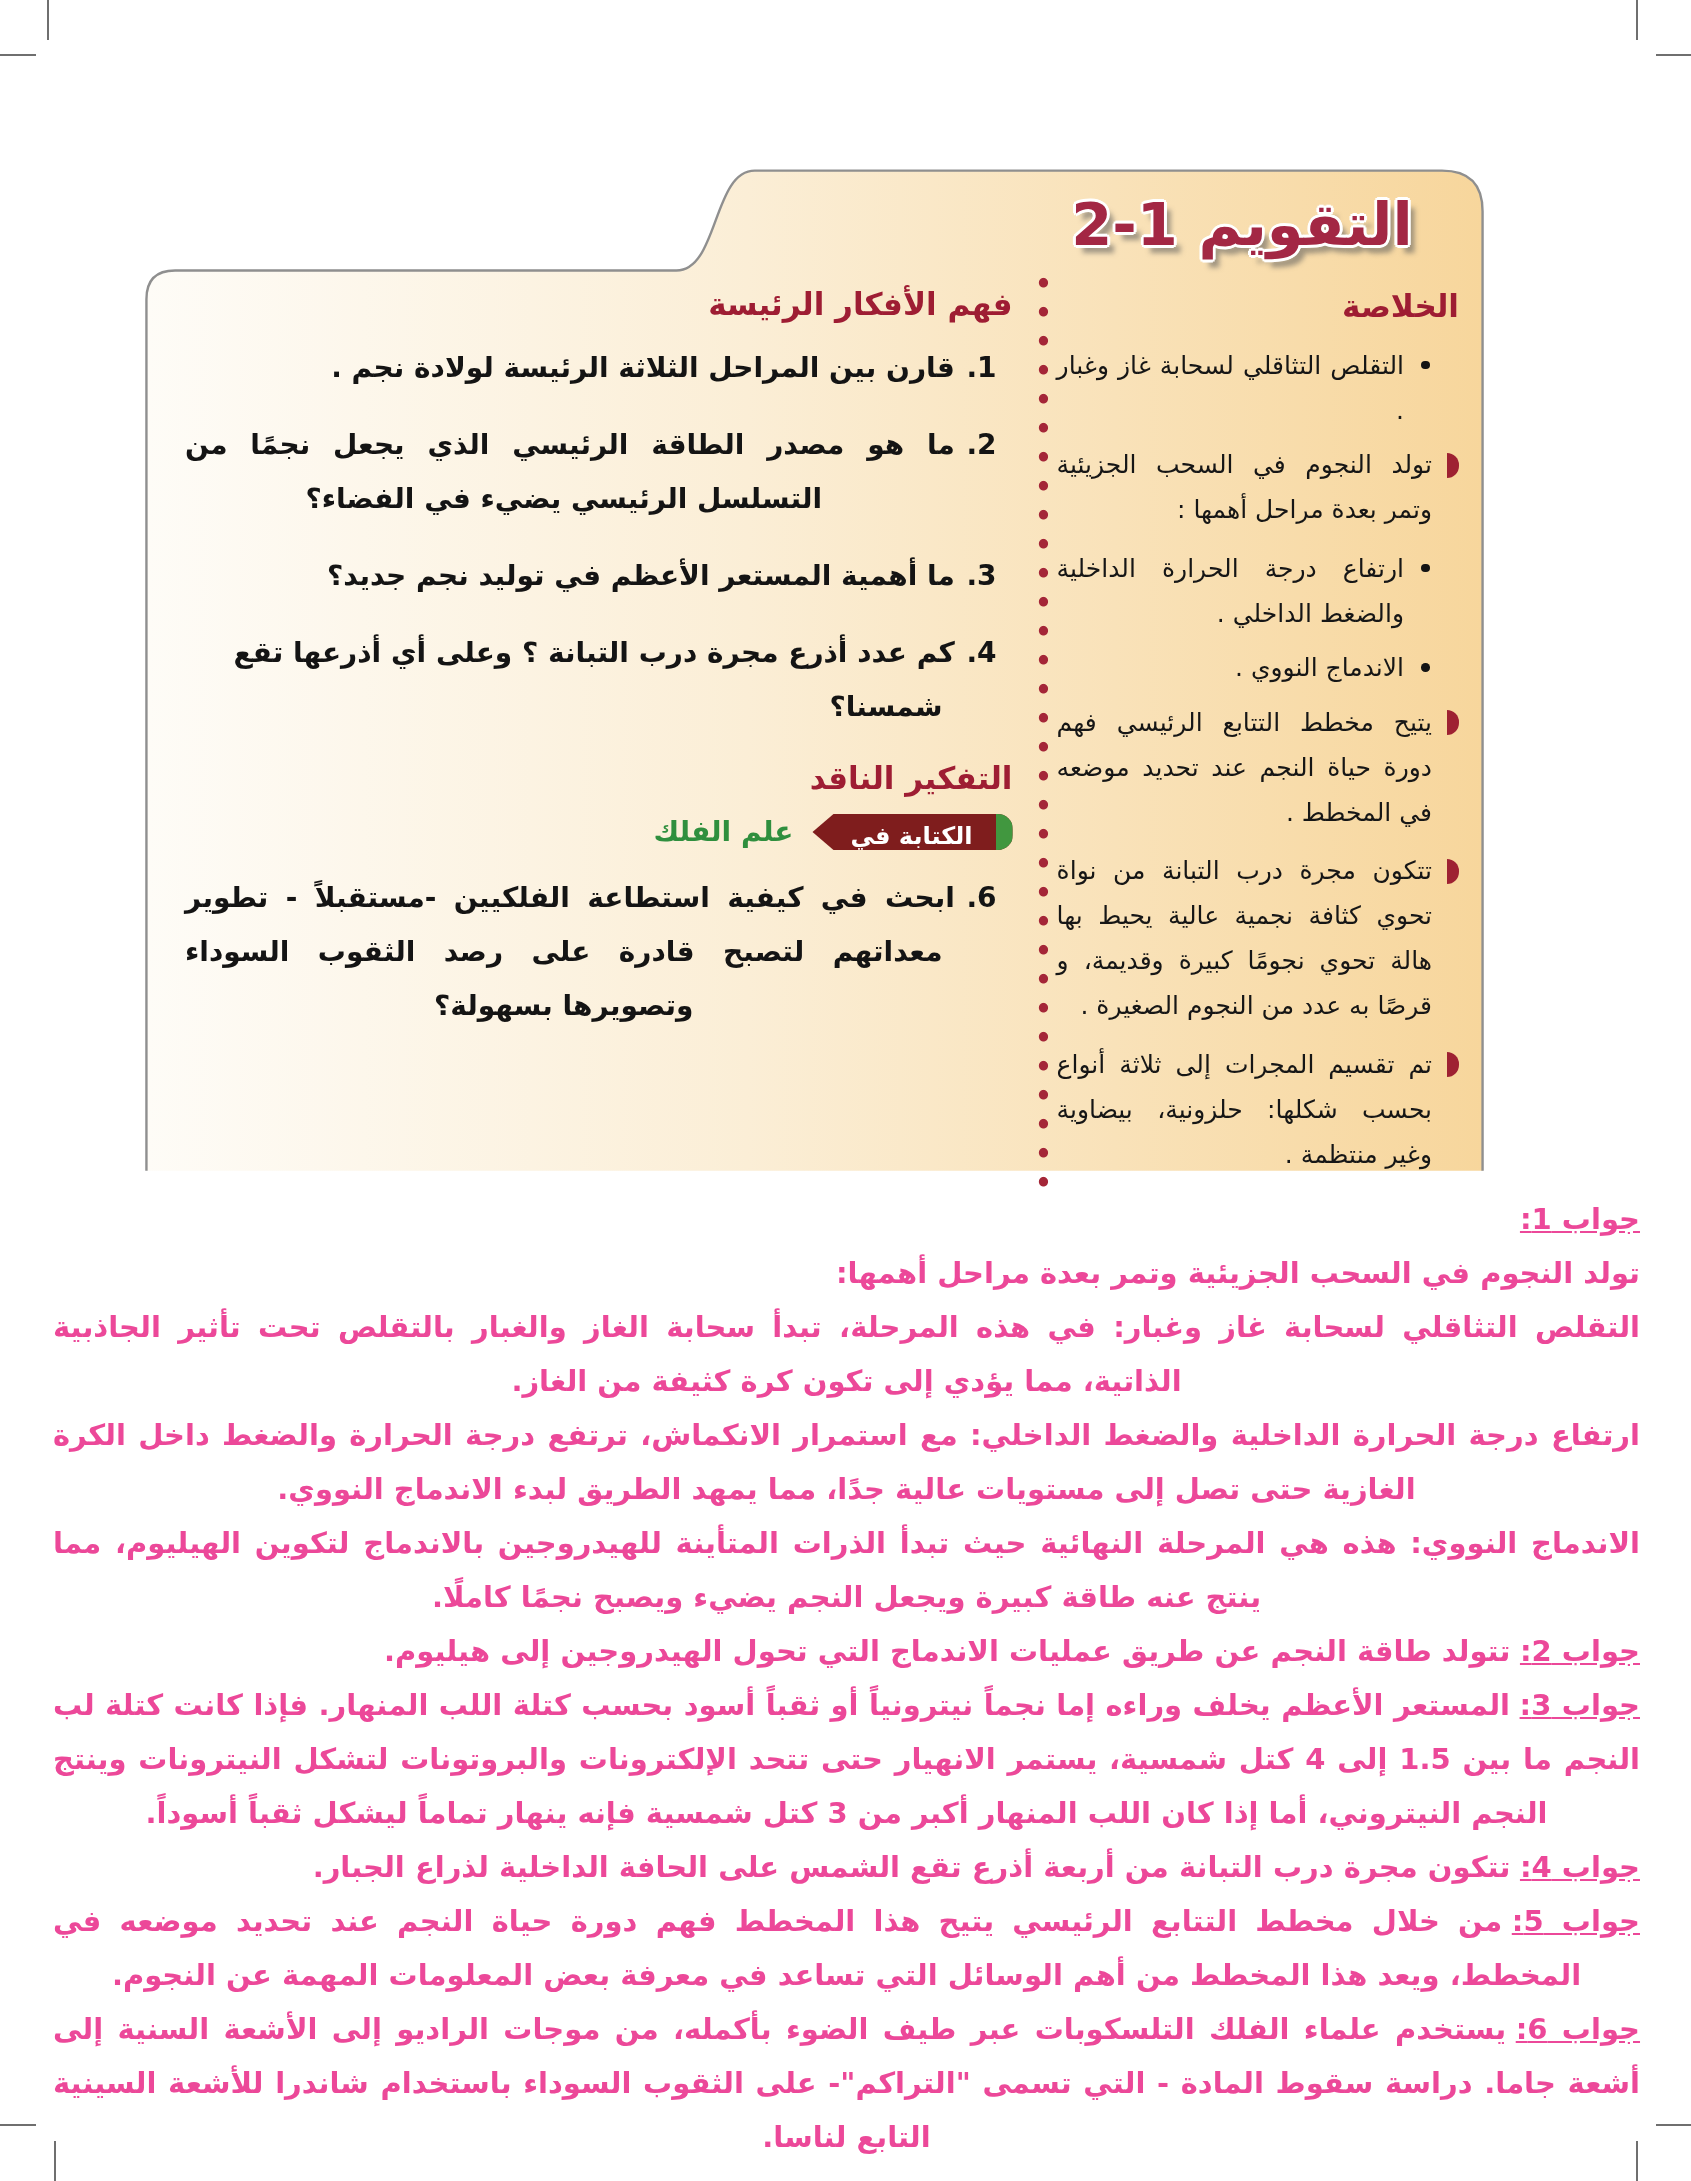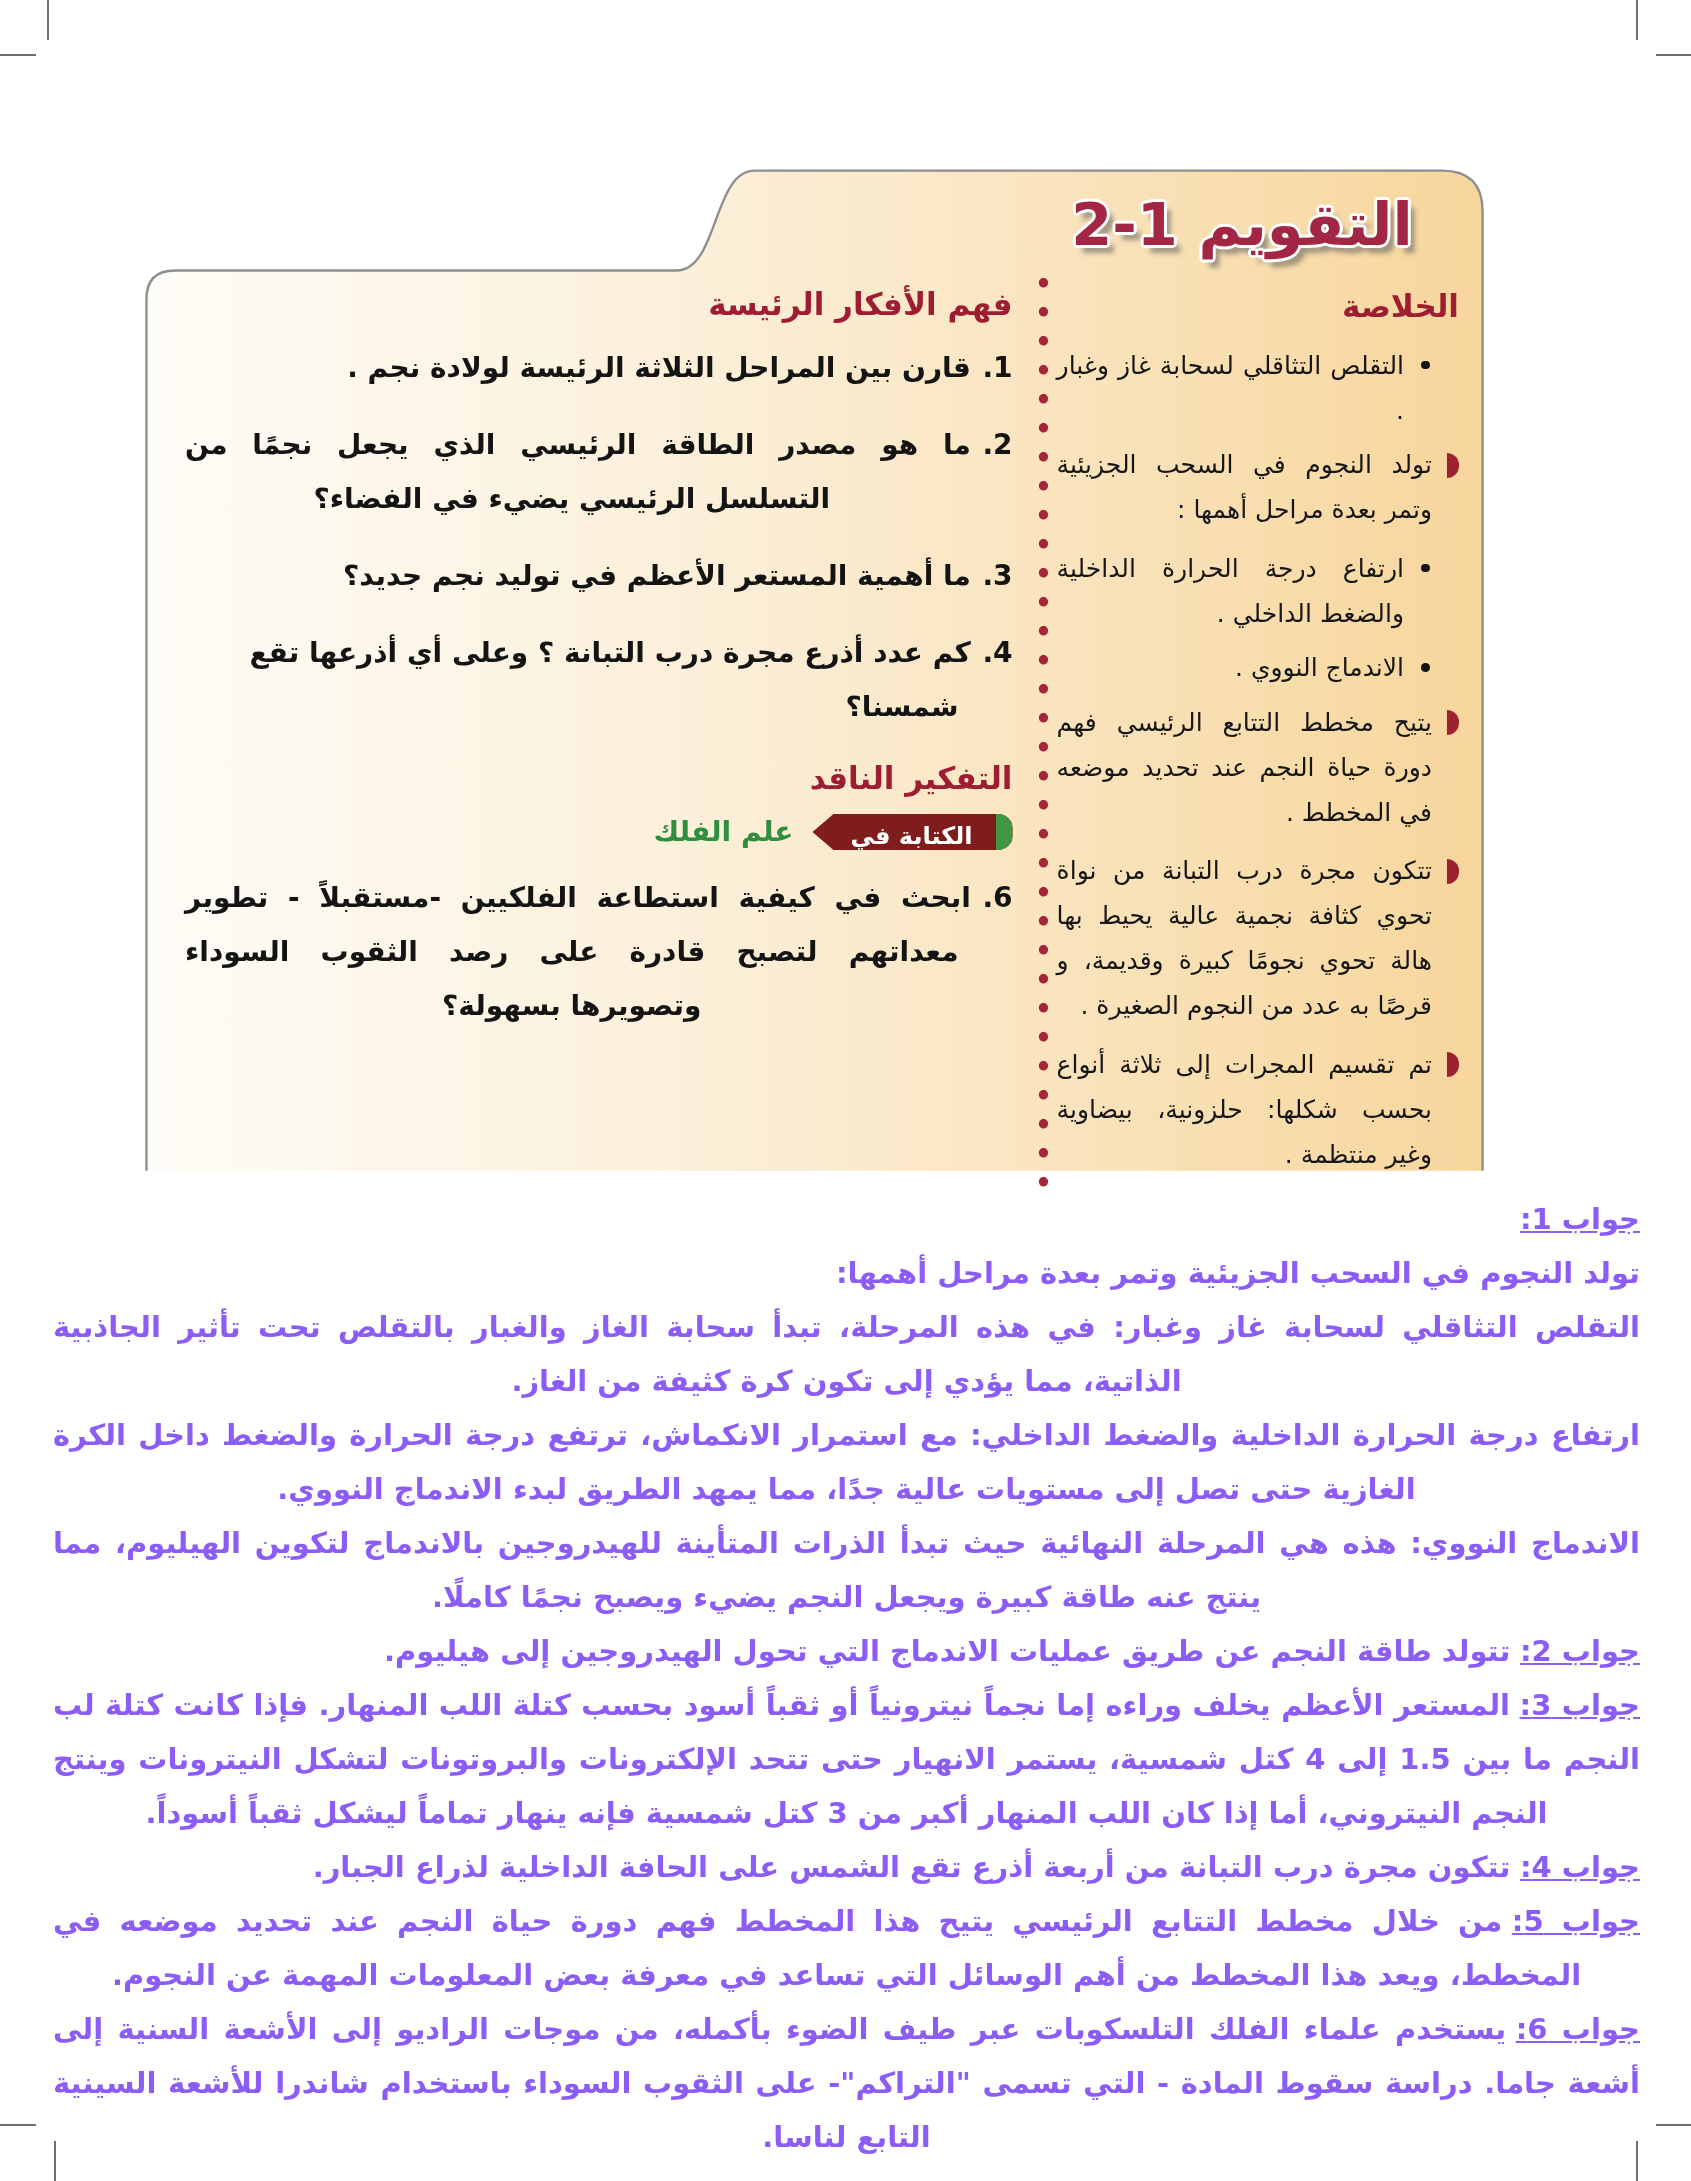--- a/index.html
+++ b/index.html
@@ -39,21 +39,21 @@
 
   
   #divider{
     flex:0 0 11.5px;margin-top:5.7px;margin-bottom:-27px;
     background-image:radial-gradient(circle at 5.7px 6.7px,#a42638 4.3px,rgba(0,0,0,0) 5.3px);
     background-size:11.5px 29px;background-repeat:repeat-y;
   }
 
   
   #col-questions{flex:1 1 auto;padding:13.4px 25px 0 40px;box-sizing:border-box;color:#141414;}
-  .q{direction:rtl;font-size:28px;line-height:54px;font-weight:600;margin:0 0 23px 0;
+  .q{direction:rtl;font-size:28px;line-height:54px;font-weight:600;margin:0 16px 23px 0;
      padding-right:54px;text-indent:-54px;}
   .q .qnum{font-weight:bold;margin-left:11.5px;}
   .q-right{text-align:right;}
   .q-just{text-align:justify;text-align-last:center;}
   #critical-heading{margin-top:5.7px;}
 
   
   #badge-row{display:flex;direction:rtl;align-items:center;gap:19px;margin:9.6px 0 21px 0;}
   #badge{
     position:relative;background:#7f1d1d;color:#ffffff;font-weight:bold;font-size:24px;
@@ -61,21 +61,21 @@
     clip-path:polygon(100% 0,100% 100%,21px 100%,0 50%,21px 0);
     clip-path:polygon(21px 0,100% 0,100% 100%,21px 100%,0 50%);
   }
   #badge-cap{position:absolute;left:auto;right:0;top:0;bottom:0;width:17px;background:#41973f;border-radius:0 15.3px 15.3px 0;}
   #badge-text{position:relative;z-index:1;padding-right:7.6px;}
   #badge-topic{color:#2f8f3e;font-weight:bold;font-size:28px;}
 
   
   #answers{
     position:absolute;top:1192px;left:53px;width:1587px;direction:rtl;
-    color:#8b5cf6;font-size:29px;font-weight:bold;line-height:54px;
+    color:#ec4899;font-size:29px;font-weight:bold;line-height:54px;
   }
   #answers p{margin:0;}
   .a-right{text-align:right;}
   .a-just{text-align:justify;text-align-last:center;}
   .alabel{text-decoration:underline;margin-left:9.6px;}
 </style>
 </head>
 <body>
 
 <div id="page">

